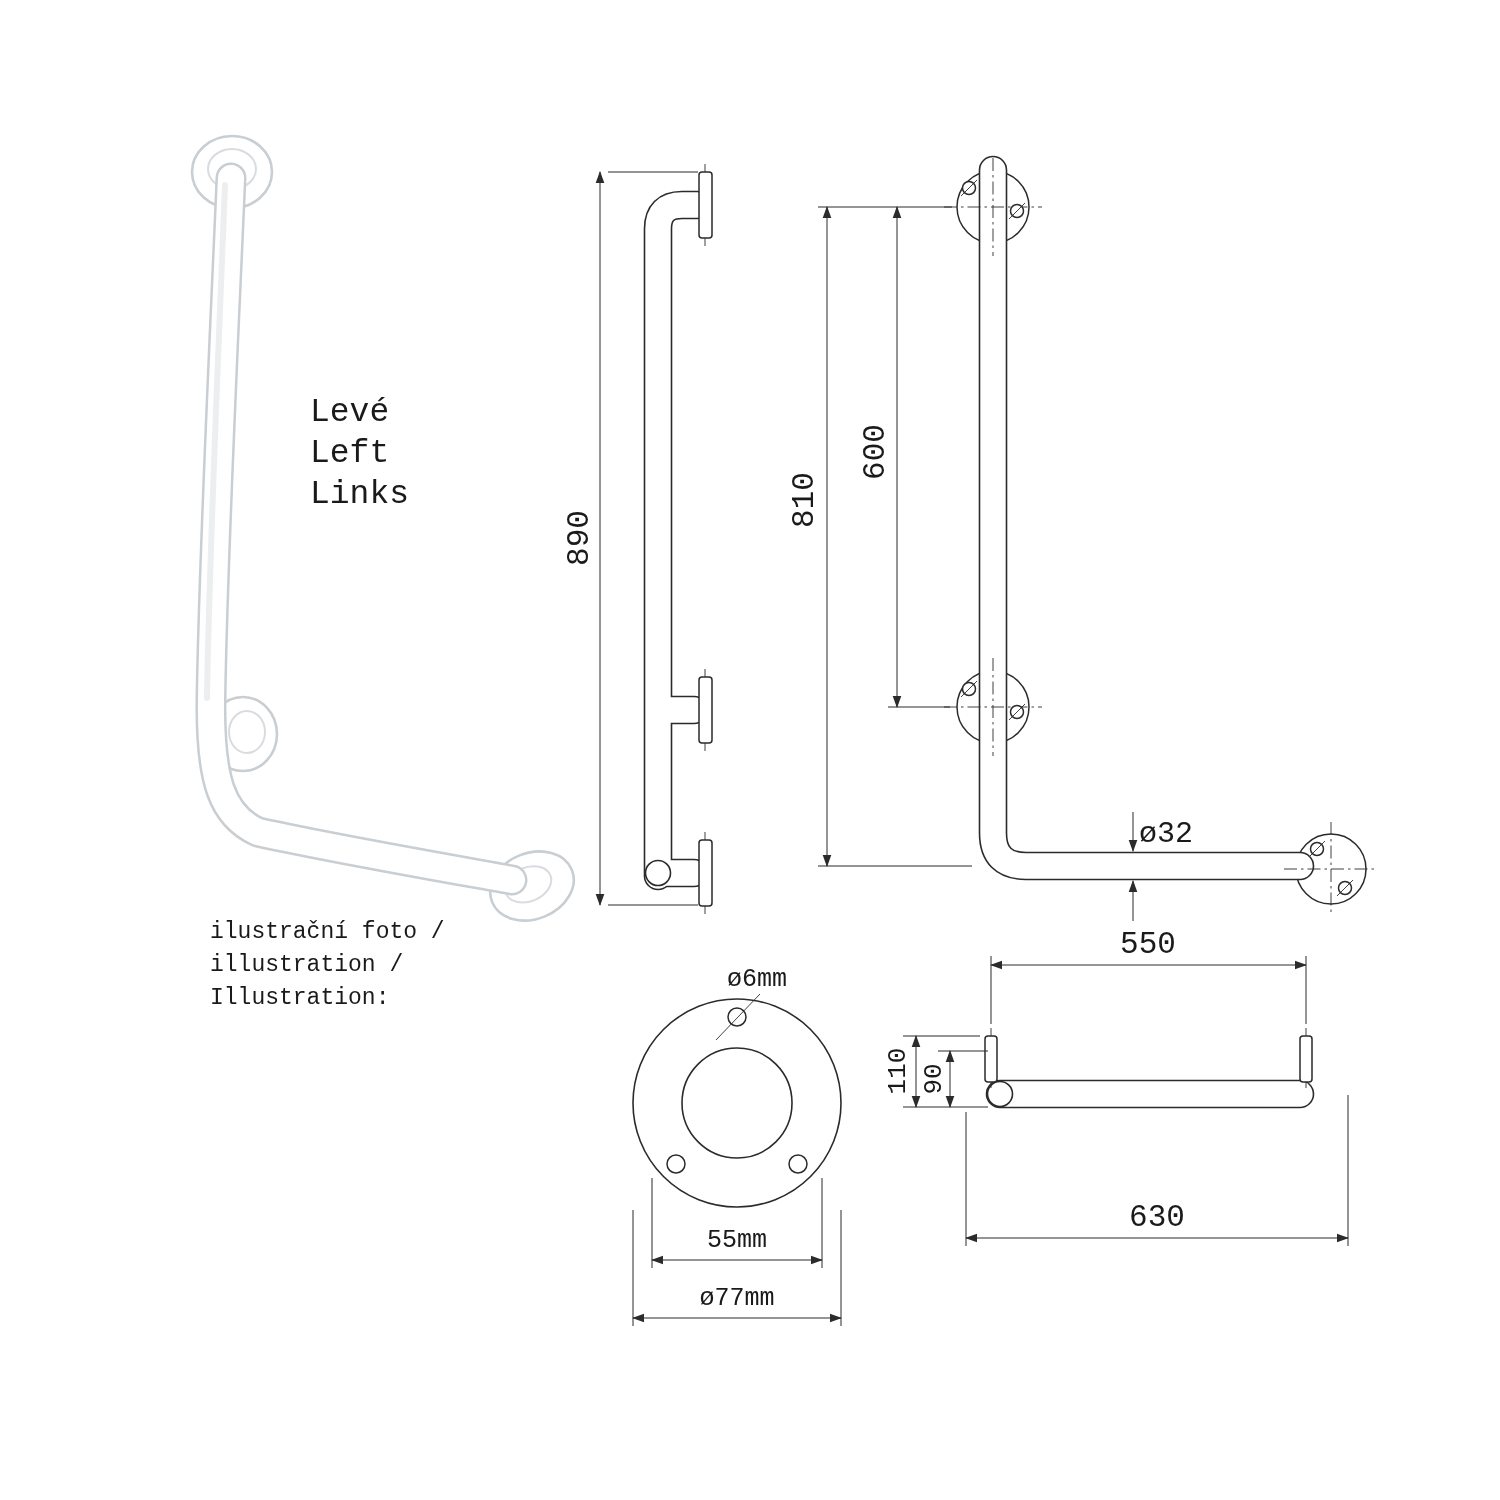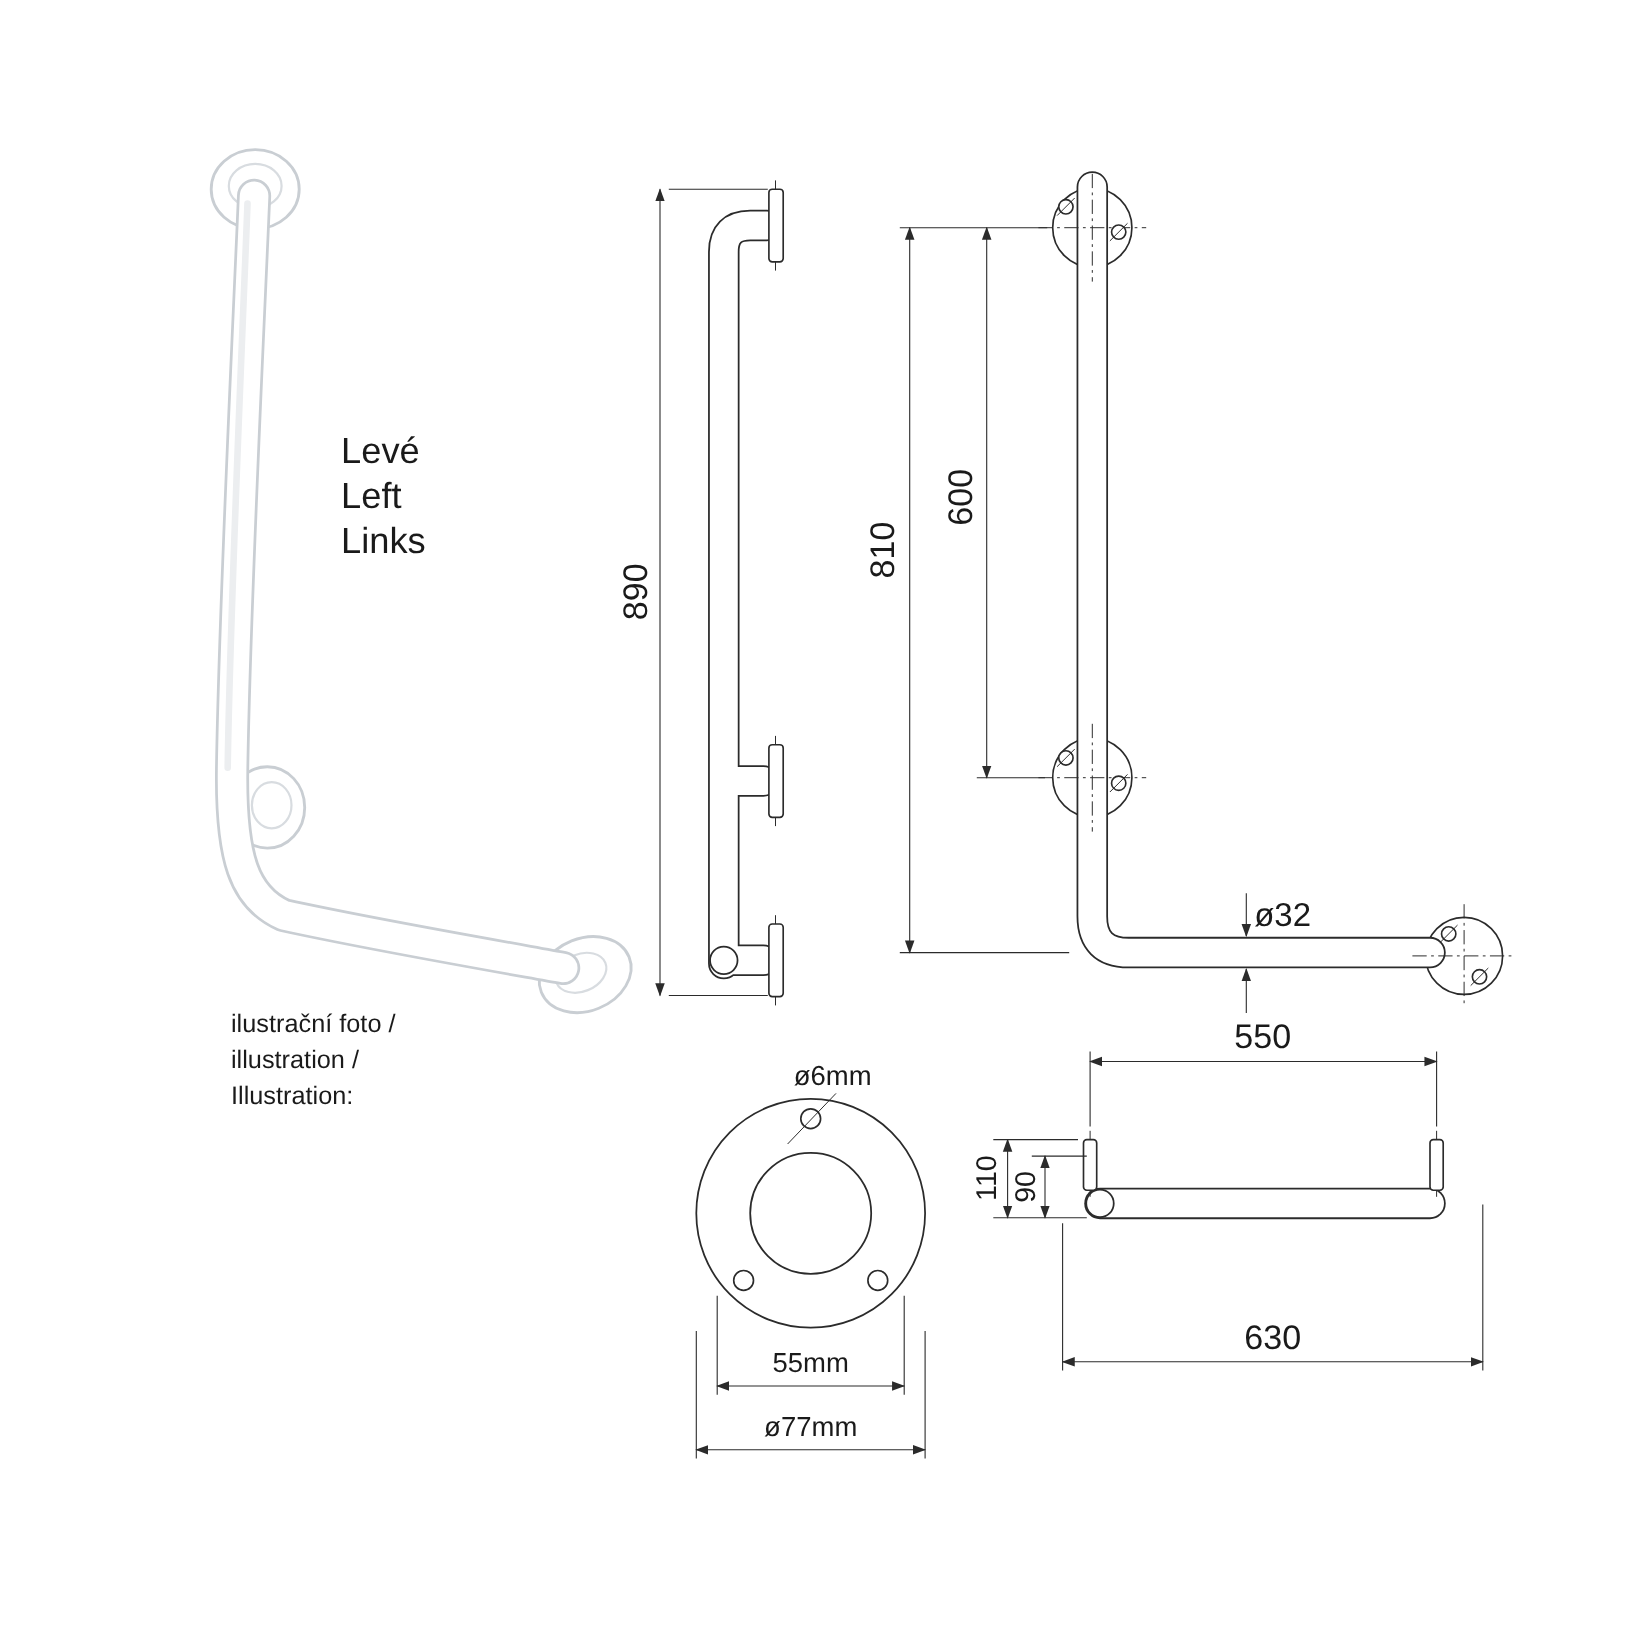--- a/index.html
+++ b/index.html
@@ -1,17 +1,17 @@
 <!DOCTYPE html>
 <html><head>
 <meta charset="utf-8">
 <style>
   html,body{margin:0;padding:0;background:#fff;}
   .page{position:relative;width:1500px;height:1388px;background:#fff;overflow:hidden;
-        font-family:Liberation Sans, sans-serif;}
+        font-family:Liberation Mono, monospace;}
   svg{display:block;}
   
   .tube-o{fill:none;stroke:#2b2b2b;stroke-width:28.6;stroke-linecap:round;stroke-linejoin:round;}
   .tube-i{fill:none;stroke:#ffffff;stroke-width:25.4;stroke-linecap:round;stroke-linejoin:round;}
   .ln{fill:none;stroke:#2b2b2b;stroke-width:1.6;}
   .lnw{fill:#ffffff;stroke:#2b2b2b;stroke-width:1.5;}
   .dim{fill:none;stroke:#2b2b2b;stroke-width:1;}
   .thin{fill:none;stroke:#2b2b2b;stroke-width:0.9;}
   .cl{fill:none;stroke:#2b2b2b;stroke-width:0.9;stroke-dasharray:13 4 2.5 4;}
   

